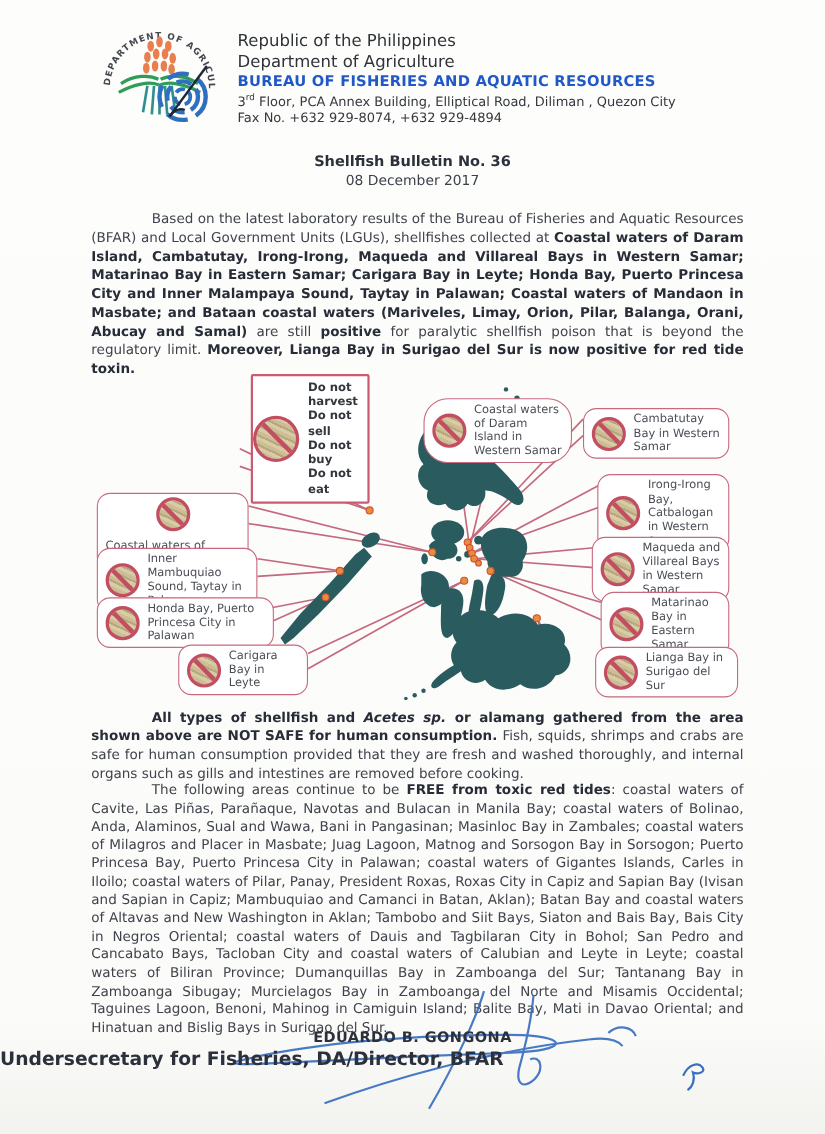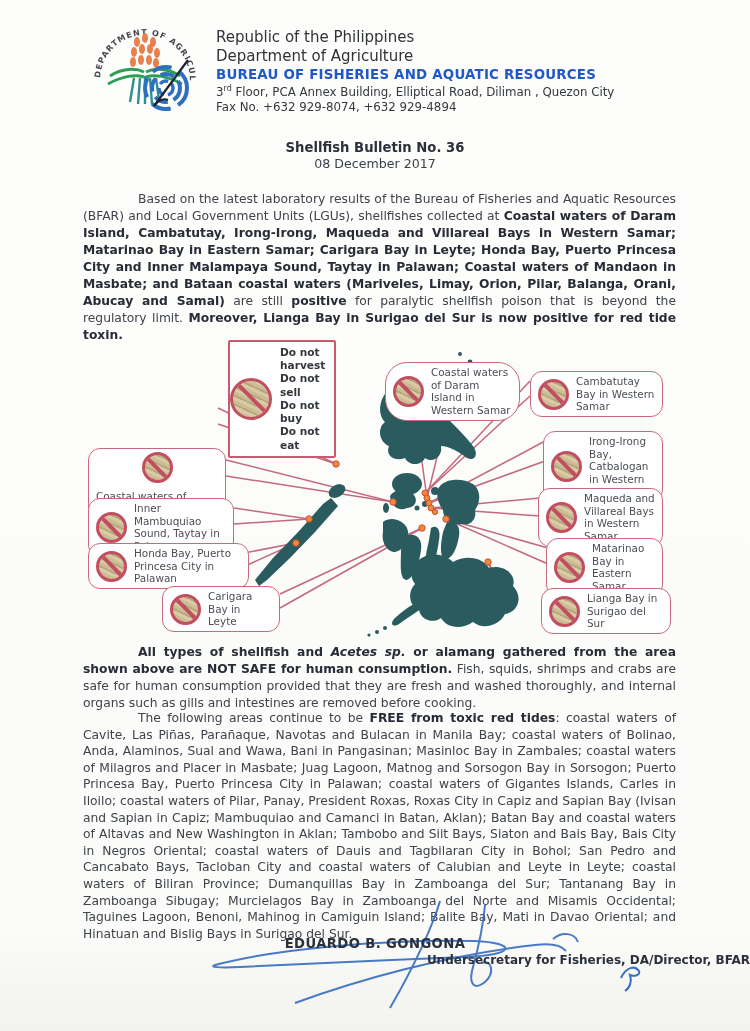--- a/index.html
+++ b/index.html
@@ -36,21 +36,21 @@
           flex-shrink:0;overflow:hidden;}
   .noicon::after{content:"";position:absolute;left:-18%;top:43%;width:136%;height:4px;background:#c24e62;
           transform:rotate(45deg);}
   .legend{position:absolute;box-sizing:border-box;border:2.5px solid #cc5a6e;border-radius:2px;background:#fff;
           display:flex;align-items:center;gap:8px;padding:4px 0;}
   .legend .noicon{width:36px;height:36px;}
   .legend-lines{font-size:10.6px;font-weight:bold;color:#33373d;line-height:1.25;}
   
   .sig-name{position:absolute;left:0;top:936px;width:100%;text-align:center;font-size:13.2px;
             font-weight:bold;color:#2b303b;letter-spacing:.4px;}
-  .sig-title{position:absolute;left:0;top:953px;width:100%;text-align:right;font-size:12px;
+  .sig-title{position:absolute;left:0;top:953px;width:100%;text-align:left;font-size:17px;
              font-weight:bold;color:#2b303b;}
   .sig-svg{position:absolute;left:185px;top:893px;pointer-events:none;}
   .sig-mark{position:absolute;left:615px;top:962px;pointer-events:none;}
 </style>
 </head>
 <body>
 
 <div class="page">
 
   <div class="header">

